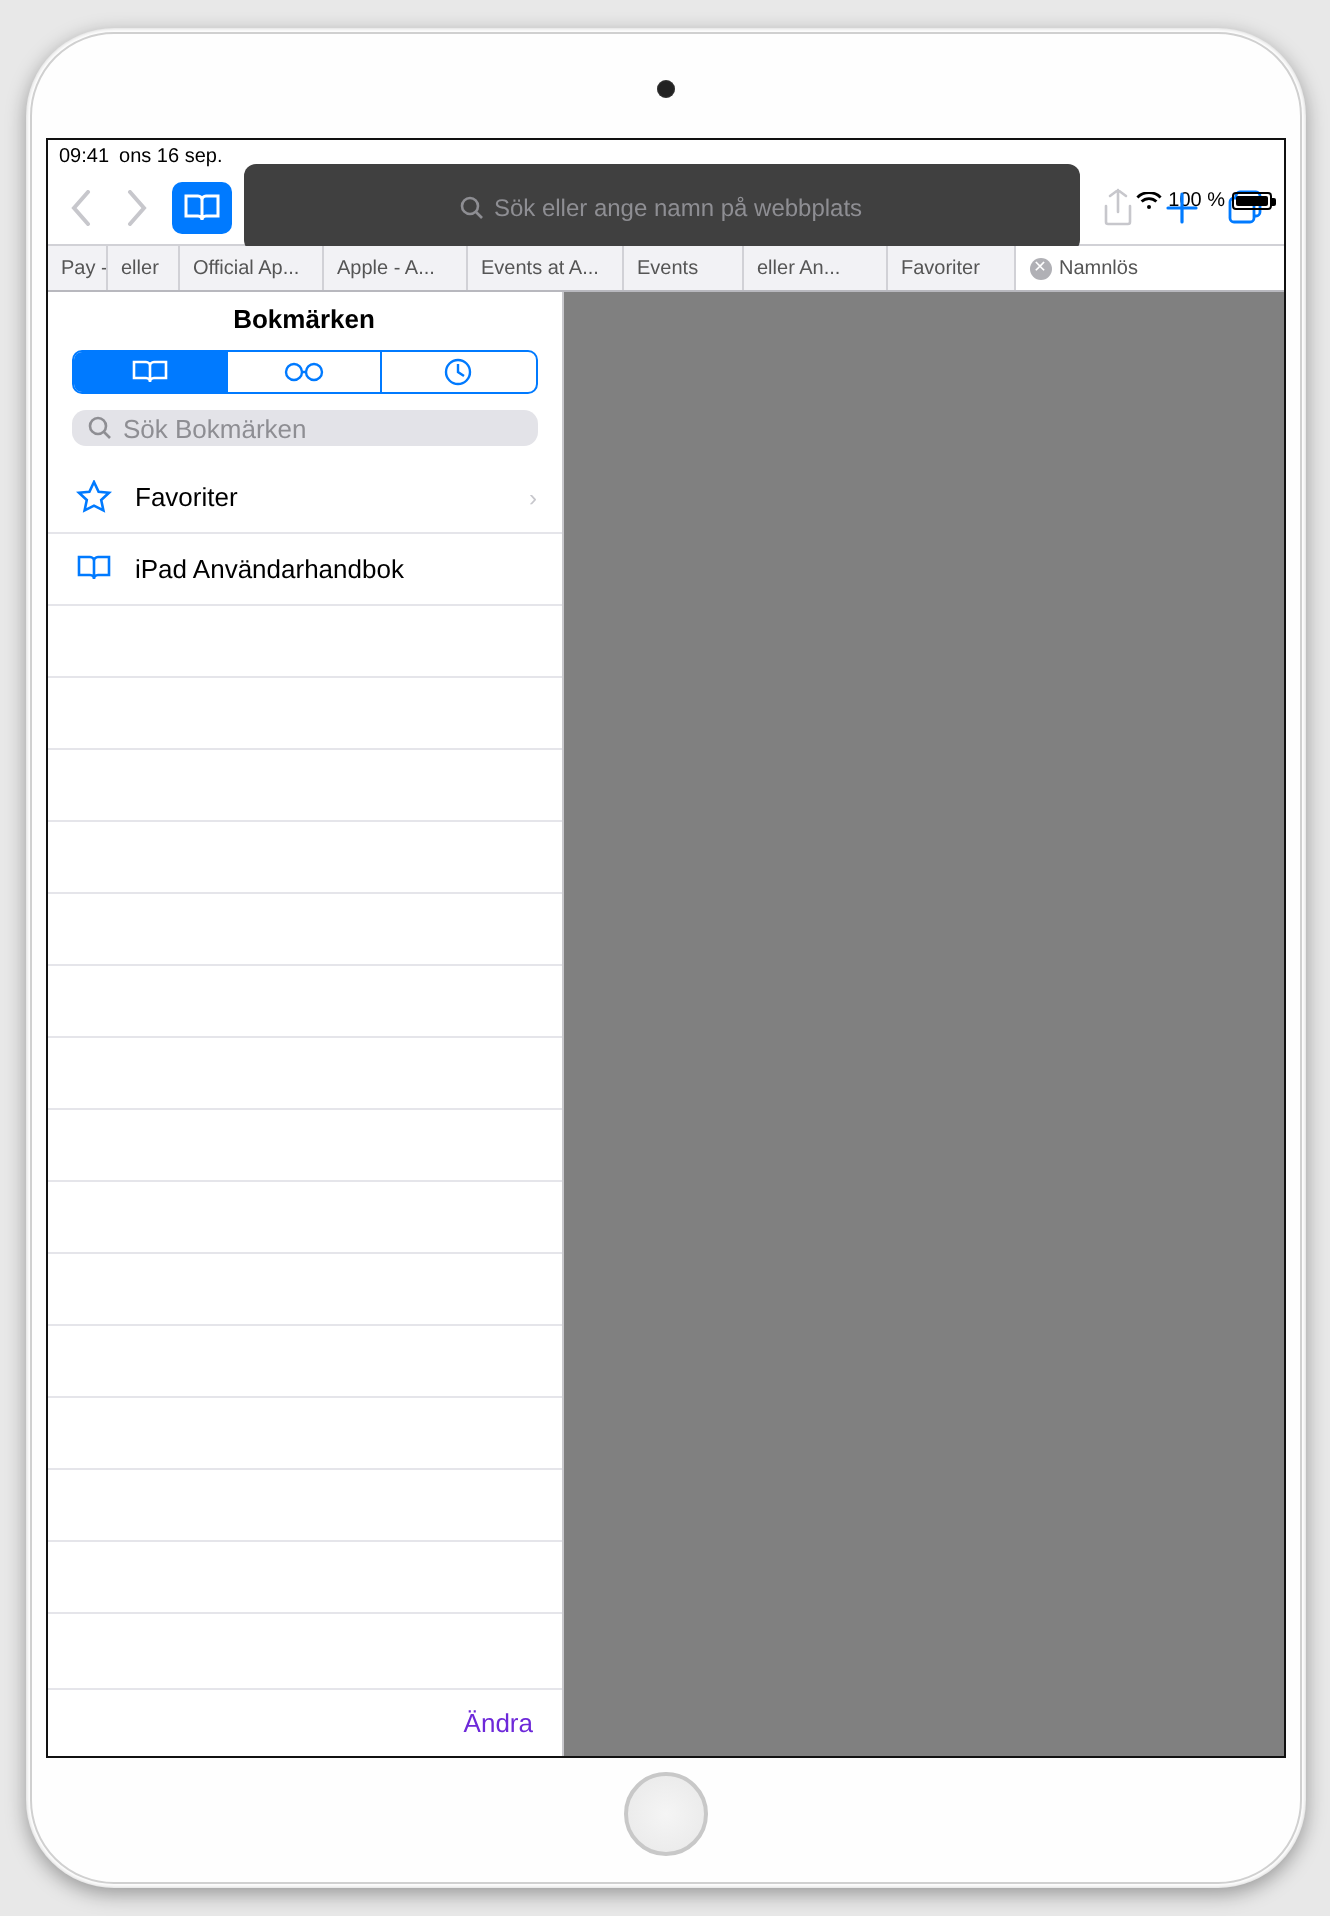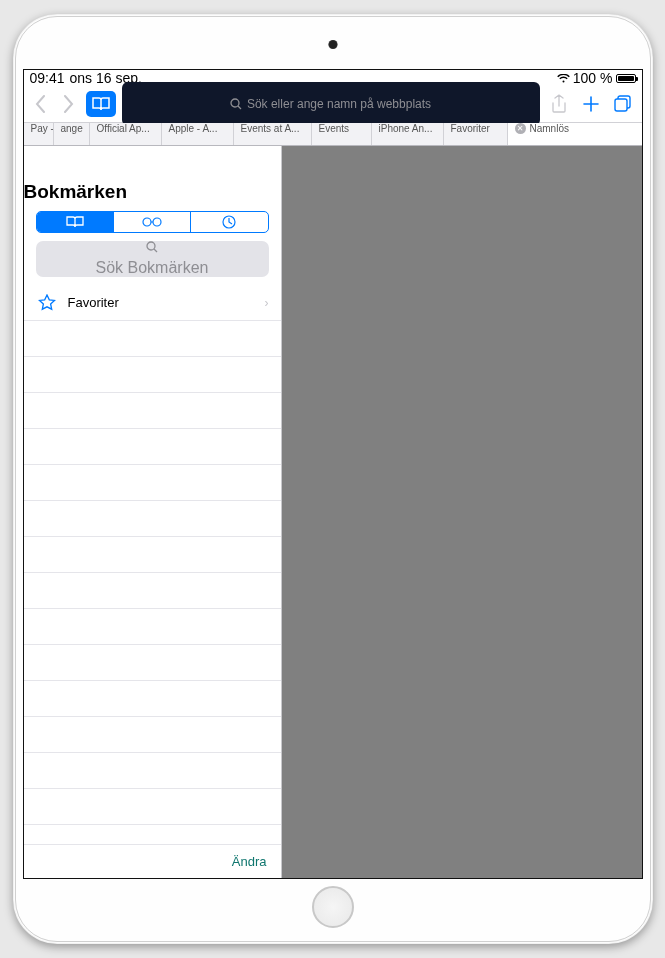--- a/index.html
+++ b/index.html
@@ -57,24 +57,24 @@
   background: #fff;
   border: 1px solid #111;
   position: relative;
   overflow: hidden;
 }
 
 
 .status-bar {
   height: 16px;
   display: flex;
-  align-items: flex-end;
+  align-items: center;
   justify-content: space-between;
   padding: 0 6px;
-  font-size: 14px;
+  font-size: 10px;
   color: #000;
 }
 .status-left { display: flex; gap: 5px; }
 .status-right { display: flex; align-items: center; gap: 3px; margin-top: 44px; }
 .wifi-icon { display:inline-block; vertical-align:middle; }
 .battery-icon {
   width: 20px;
   height: 9px;
   border: 1px solid #000;
   border-radius: 2px;
@@ -110,21 +110,21 @@
 .bookmarks-toggle {
   width: 30px; height: 26px;
   background: #007aff;
   border-radius: 5px;
   display: flex; align-items:center; justify-content:center;
   color: #fff;
 }
 .address-bar {
   flex: 1;
   height: 44px;
-  background: #0f172a;
+  background: #404040;
   border-radius: 6px;
   display: flex;
   align-items: center;
   justify-content: center;
   gap: 5px;
   color: #8e8e93;
   font-size: 12px;
 }
 .tb-btn {
   width: 26px; height: 28px;
@@ -140,20 +140,21 @@
   font-size: 10px;
   color: #555;
   border-top: 1px solid #d1d1d6;
   border-bottom: 1px solid #b8b8be;
   background: #f7f7f9;
 }
 .tab {
   flex: 0 0 auto;
   padding: 0 7px;
   display: flex;
+  align-items: center;
   border-right: 1px solid #d1d1d6;
   white-space: nowrap;
   overflow: hidden;
   background: #f2f2f5;
 }
 .tab:nth-child(1){width:30px}
 .tab:nth-child(2){width:36px}
 .tab:nth-child(3){width:72px}
 .tab:nth-child(4){width:72px}
 .tab:nth-child(5){width:78px}
@@ -182,53 +183,52 @@
   height: calc(100% - 76px);
 }
 .sidebar {
   width: 258px;
   background: #fff;
   border-right: 1px solid #c8c8cc;
   display: flex;
   flex-direction: column;
 }
 .sidebar-header {
-  font-size: 19px;
+  text-align: center;
+  font-size: 13px;
   font-weight: 600;
   padding: 6px 0 8px;
-  margin-top: 29px;
 }
 .seg-control {
   display: flex;
   margin: 0 12px 8px;
   border: 1px solid #007aff;
   border-radius: 5px;
   height: 22px;
   overflow: hidden;
 }
 .seg {
   flex: 1;
   display:flex; align-items:center; justify-content:center;
   color:#007aff;
   border-right: 1px solid #007aff;
 }
 .seg:last-child{border-right:none}
 .seg.selected { background:#007aff; color:#fff; }
 
 .sidebar-search {
   margin: 0 12px 8px;
-  height: 36px;
+  height: 18px;
   background: #e3e3e8;
   border-radius: 7px;
   display:flex; align-items:center;
   padding: 0 8px;
   gap: 6px;
   color:#8e8e93;
-  font-size: 16px;
-  flex-direction: column;
+  font-size: 13px;
 }
 .bookmark-list {
   flex: 1;
   overflow: hidden;
 }
 .bm-row {
   height: 36px;
   display:flex; align-items:center;
   padding: 0 12px 0 14px;
   gap: 12px;
@@ -240,21 +240,21 @@
 .chevron{color:#c7c7cc;font-size:12px}
 .empty-row {
   height: 36px;
   border-bottom: 1px solid #e5e5ea;
 }
 .sidebar-footer {
   height: 34px;
   display:flex; align-items:center; justify-content:flex-end;
   padding: 0 14px;
   font-size: 13px;
-  color:#0f766e;
+  color:#6d28d9;
   border-top:1px solid #e5e5ea;
 }
 .content {
   flex: 1;
   background: #808080;
 }
 
 svg { display:block; }
 </style>
 </head>
@@ -323,36 +323,36 @@
             <rect x="2" y="4" width="12" height="12" rx="2" fill="#fff" stroke="currentColor" stroke-width="1.4"></rect>
           </svg>
       </div>
     </div>
 
     <div class="tab-strip">
       <div class="tab">
           <span>Pay -</span>
         </div>
       <div class="tab">
-          <span>ange</span>
+          <span>eller</span>
         </div>
       <div class="tab">
           <span>Official Ap...</span>
         </div>
       <div class="tab">
           <span>Apple - A...</span>
         </div>
       <div class="tab">
           <span>Events at A...</span>
         </div>
       <div class="tab">
           <span>Events</span>
         </div>
       <div class="tab">
-          <span>iPhone An...</span>
+          <span>eller An...</span>
         </div>
       <div class="tab">
           <span>Favoriter</span>
         </div>
       <div class="tab">
         <span class="tab-close">✕</span>
         <span>Namnlös</span>
       </div>
     </div>
 
@@ -391,20 +391,26 @@
 
         <div class="bookmark-list">
           <div class="bm-row">
             <svg width="18" height="18" viewBox="0 0 18 18">
                 <path d="M9 1l2.3 4.9 5.2.5-3.9 3.6 1.1 5.2L9 12.8 4.3 15.2l1.1-5.2L1.5 6.4l5.2-.5L9 1z" fill="none" stroke="#007aff" stroke-width="1.3"></path>
               </svg>
             <span>Favoriter</span>
             <span class="spacer"></span>
             <span class="chevron">›</span>
           </div>
+          <div class="bm-row">
+            <svg width="18" height="15" viewBox="0 0 18 15">
+                <path d="M1.5 1.5h5.5a2 2 0 012 2v9a2 2 0 00-2-2H1.5v-9zm15 0H11a2 2 0 00-2 2v9a2 2 0 012-2h5.5v-9z" fill="none" stroke="#007aff" stroke-width="1.3"></path>
+              </svg>
+            <span>iPad Användarhandbok</span>
+          </div>
           <div class="empty-row"></div>
           <div class="empty-row"></div>
           <div class="empty-row"></div>
           <div class="empty-row"></div>
           <div class="empty-row"></div>
           <div class="empty-row"></div>
           <div class="empty-row"></div>
           <div class="empty-row"></div>
           <div class="empty-row"></div>
           <div class="empty-row"></div>

